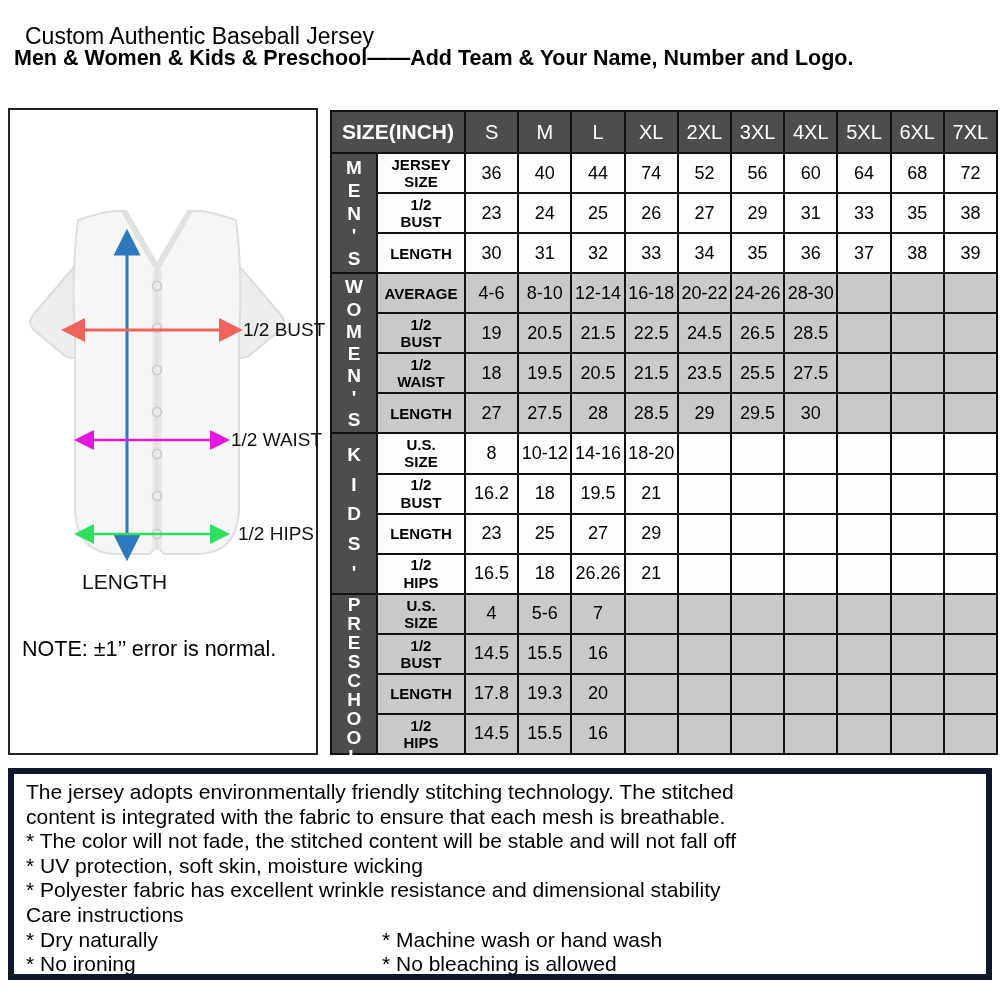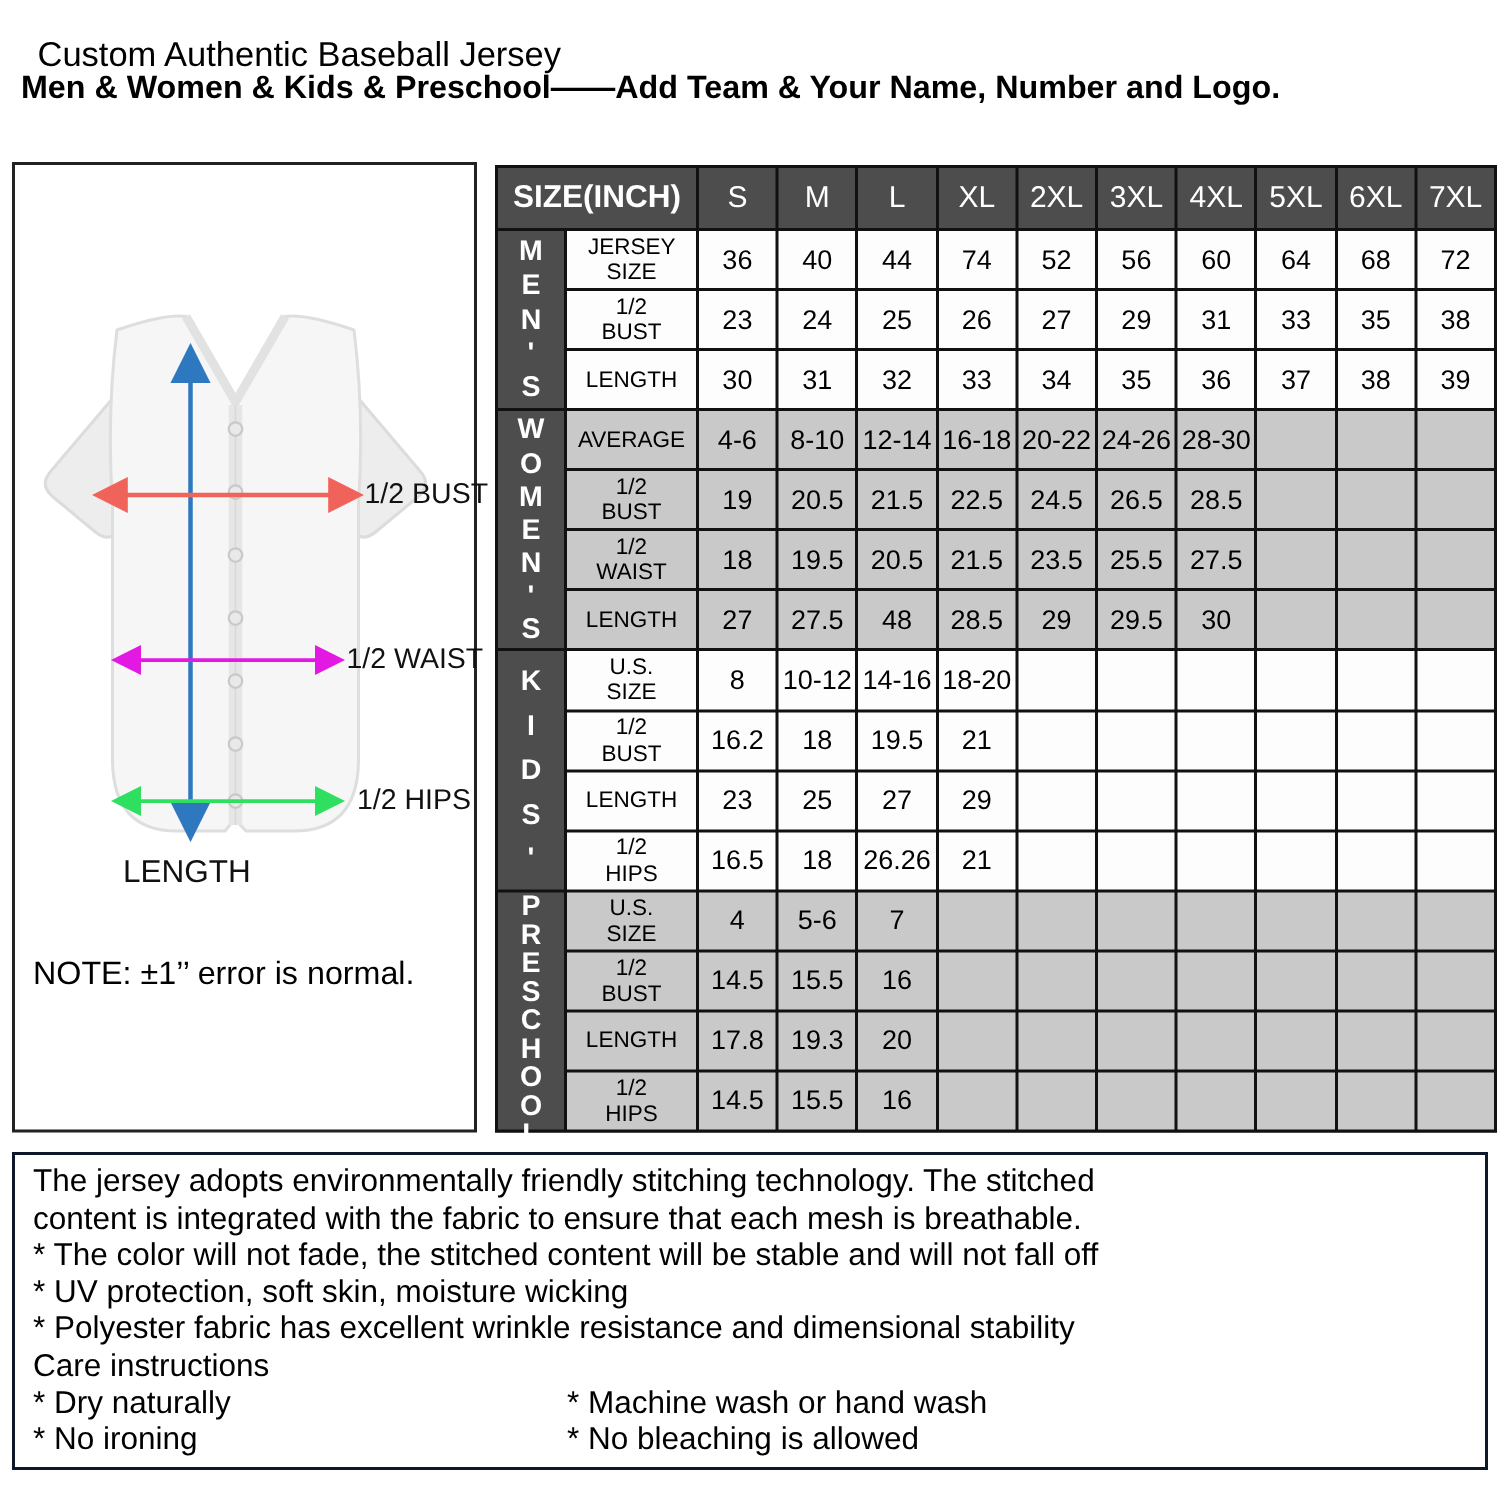--- a/index.html
+++ b/index.html
@@ -25,28 +25,28 @@
   
   .size-table{position:absolute;left:330px;top:110px;width:668px;height:645px;
               display:grid;grid-template-columns:44px 86px repeat(10,1fr);
               grid-template-rows:40px repeat(15,1fr);
               gap:2px;background:#111;border:2px solid #111;box-sizing:border-box;}
   .cell{display:flex;align-items:center;justify-content:center;text-align:center;}
   .hcell{background:#4d4d4d;color:#fff;font-size:20px;}
   .hcorner{font-weight:700;font-size:21px;grid-column:1/3;}
   .scell{background:#4d4d4d;color:#fff;font-weight:700;font-size:19px;
          flex-direction:column;justify-content:space-evenly;line-height:1;}
-  .lcell{font-weight:400;font-size:15px;line-height:1.15;padding:0 15px;}
+  .lcell{font-weight:700;font-size:15px;line-height:1.15;padding:0 15px;}
   .vcell{font-size:18px;}
   .shade-white{background:#fdfdfd;}
   .shade-gray{background:#c9c9c9;}
 
   
   .desc-box{position:absolute;left:8px;top:768px;width:984px;height:212px;
-            border:2px solid #0f172a;background:#fff;padding:6px 0 1px 12px;box-sizing:border-box;}
+            border:6px solid #0f172a;background:#fff;padding:6px 0 1px 12px;box-sizing:border-box;}
   .desc-line{font-size:21px;line-height:24.6px;}
   .care-title{font-size:21px;line-height:24.6px;}
   .care-row{display:grid;grid-template-columns:356px auto;font-size:21px;line-height:24.6px;}
 </style>
 </head>
 <body>
 
 <div id="page">
 
   <div class="title1">Custom Authentic Baseball Jersey</div>
@@ -197,21 +197,21 @@
       <div class="cell vcell shade-gray">21.5</div>
       <div class="cell vcell shade-gray">23.5</div>
       <div class="cell vcell shade-gray">25.5</div>
       <div class="cell vcell shade-gray">27.5</div>
       <div class="cell vcell shade-gray"></div>
       <div class="cell vcell shade-gray"></div>
       <div class="cell vcell shade-gray"></div>
       <div class="cell lcell shade-gray">LENGTH</div>
       <div class="cell vcell shade-gray">27</div>
       <div class="cell vcell shade-gray">27.5</div>
-      <div class="cell vcell shade-gray">48</div>
+      <div class="cell vcell shade-gray">28</div>
       <div class="cell vcell shade-gray">28.5</div>
       <div class="cell vcell shade-gray">29</div>
       <div class="cell vcell shade-gray">29.5</div>
       <div class="cell vcell shade-gray">30</div>
       <div class="cell vcell shade-gray"></div>
       <div class="cell vcell shade-gray"></div>
       <div class="cell vcell shade-gray"></div>
       <div class="cell scell" style="grid-area: 9 / 1 / span 4;">
         <div>K</div>
         <div>I</div>

